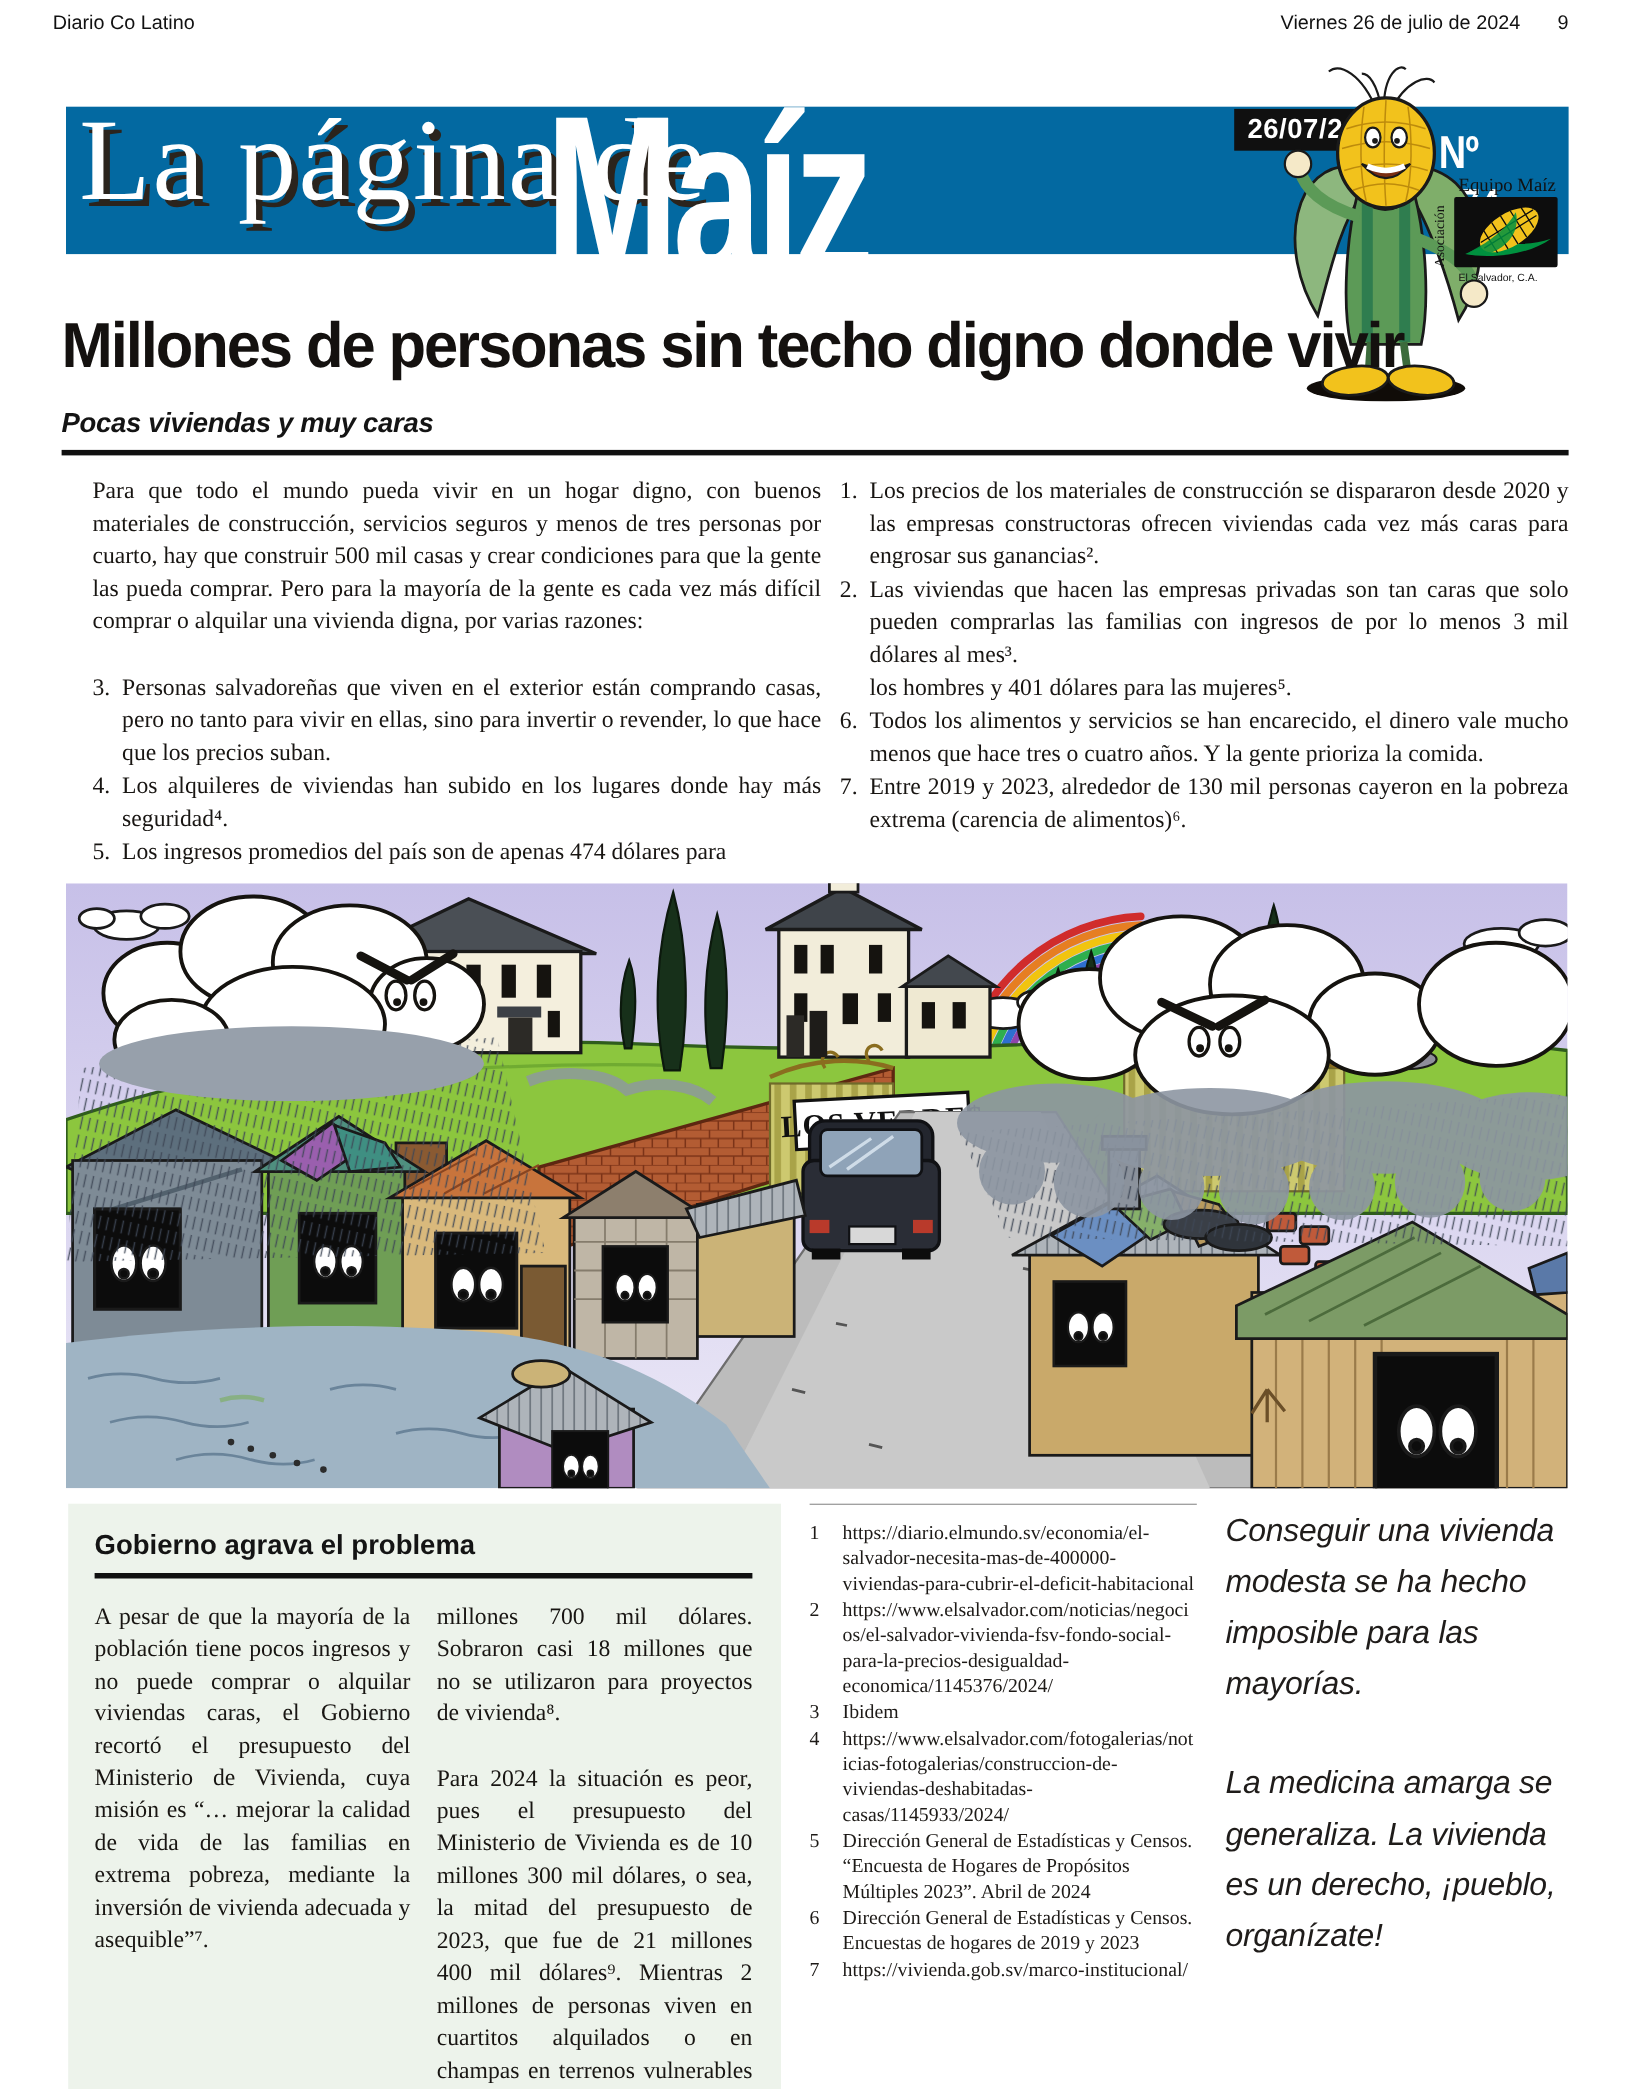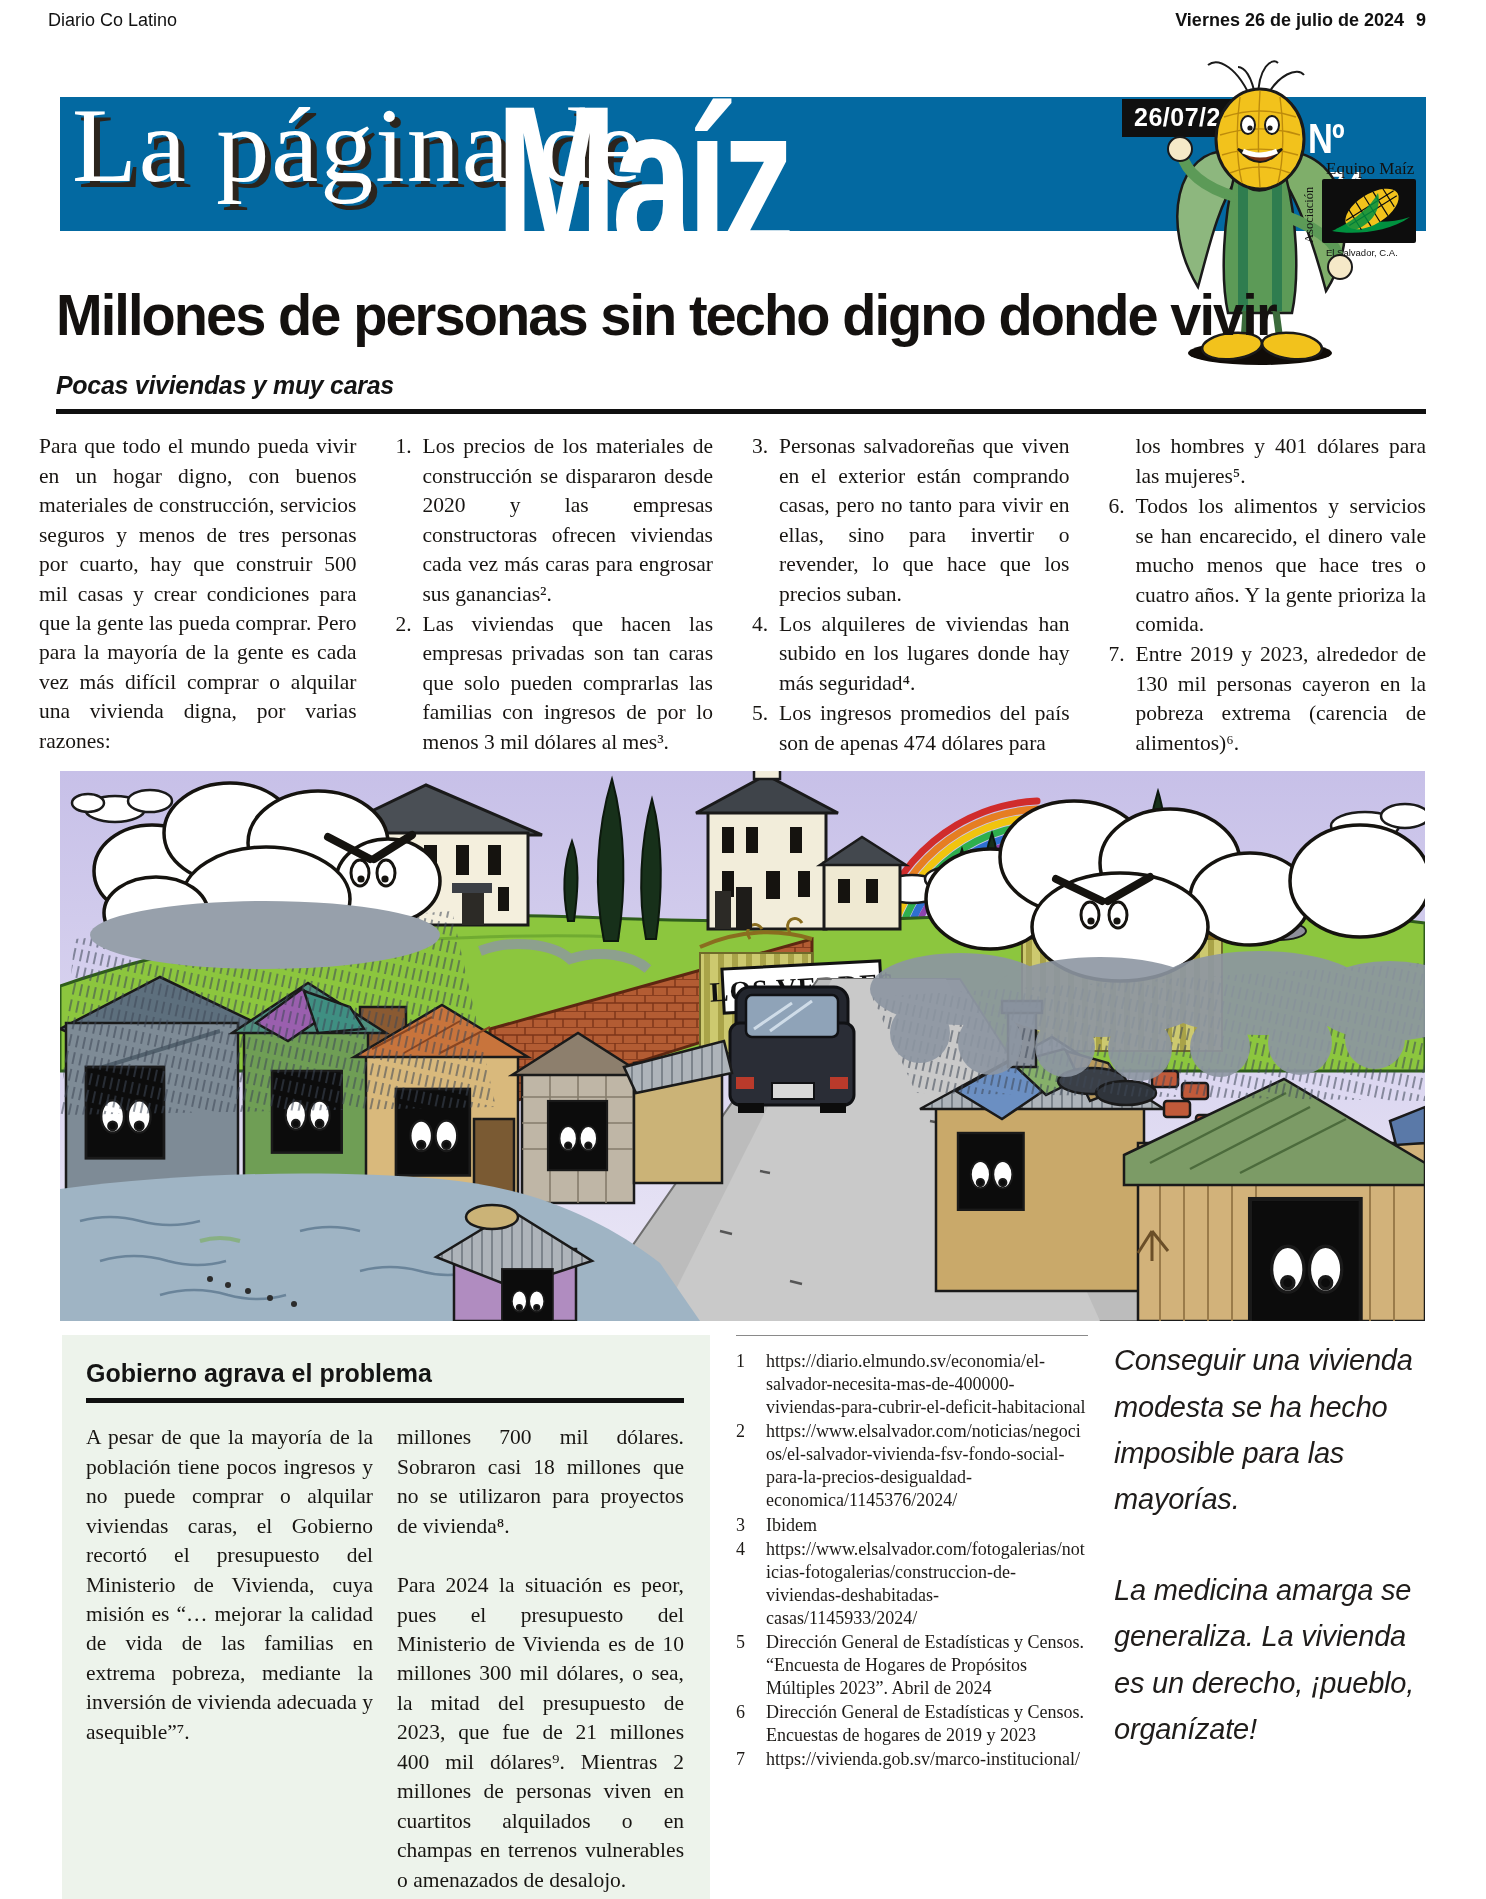--- a/index.html
+++ b/index.html
@@ -6,21 +6,21 @@
   body { background:#ffffff; }
   .page {
     position:relative; width:1486px; height:1899px; margin:0 auto;
     background:#ffffff; overflow:hidden; color:#1c1c1c;
     font-family:"Liberation Sans","DejaVu Sans",sans-serif;
     border-radius:23px;
   }
   
   .runhead { display:flex; justify-content:space-between; padding:10px 60px 0 48px; }
   .runhead .pub { font-size:18px; color:#111; }
-  .runhead .right { font-size:18px; color:#111; display:flex; gap:12px;font-weight:bold; }
+  .runhead .right { font-size:18px; color:#111; display:flex; gap:34px; }
   
   .banner {
     position:relative; margin:66px 60px 0 60px; height:134px;
     background:#0369a1;
   }
   .banner .title-prefix {
     position:absolute; left:12px; top:-4px;
     font-family:"Liberation Serif","DejaVu Serif",serif;
     font-size:106px; line-height:1; color:#ffffff;
     text-shadow:6px 6px 0 #2b241d; letter-spacing:2px; white-space:nowrap;
@@ -58,22 +58,22 @@
   .intro {
     margin:16px 60px 0 56px; max-width:1020px;
     font-size:28.5px; line-height:1.55; color:#262626; letter-spacing:-0.2px;
   }
   
   .sec-head { margin:26px 60px 0 56px;font-style:italic; }
   .sec-head .t { font-size:25px; font-weight:700; color:#141414; letter-spacing:-0.3px; }
   .sec-head .rule { height:5px; background:#101010; margin-top:9px; }
   
   .cols4 {
-    margin:18px 60px 0 39px; display:grid; grid-template-columns:repeat(4,1fr); column-gap:17px;
-    font-family:"Liberation Serif","DejaVu Serif",serif; font-size:21.5px; line-height:1.37; color:#181512;gap:39px;
+    margin:18px 60px 0 84px; display:grid; grid-template-columns:repeat(2,1fr); column-gap:17px;
+    font-family:"Liberation Serif","DejaVu Serif",serif; font-size:21.5px; line-height:1.37; color:#181512;
   }
   .cols4 p { text-align:justify; }
   .li { display:flex; margin-bottom:1px; }
   .li .num { flex:0 0 27px; }
   .li .txt { flex:1; text-align:justify; }
   
   .cartoon { margin:12px 60px 0 60px; }
   .cartoon svg { display:block; }
   
   .bottom {

